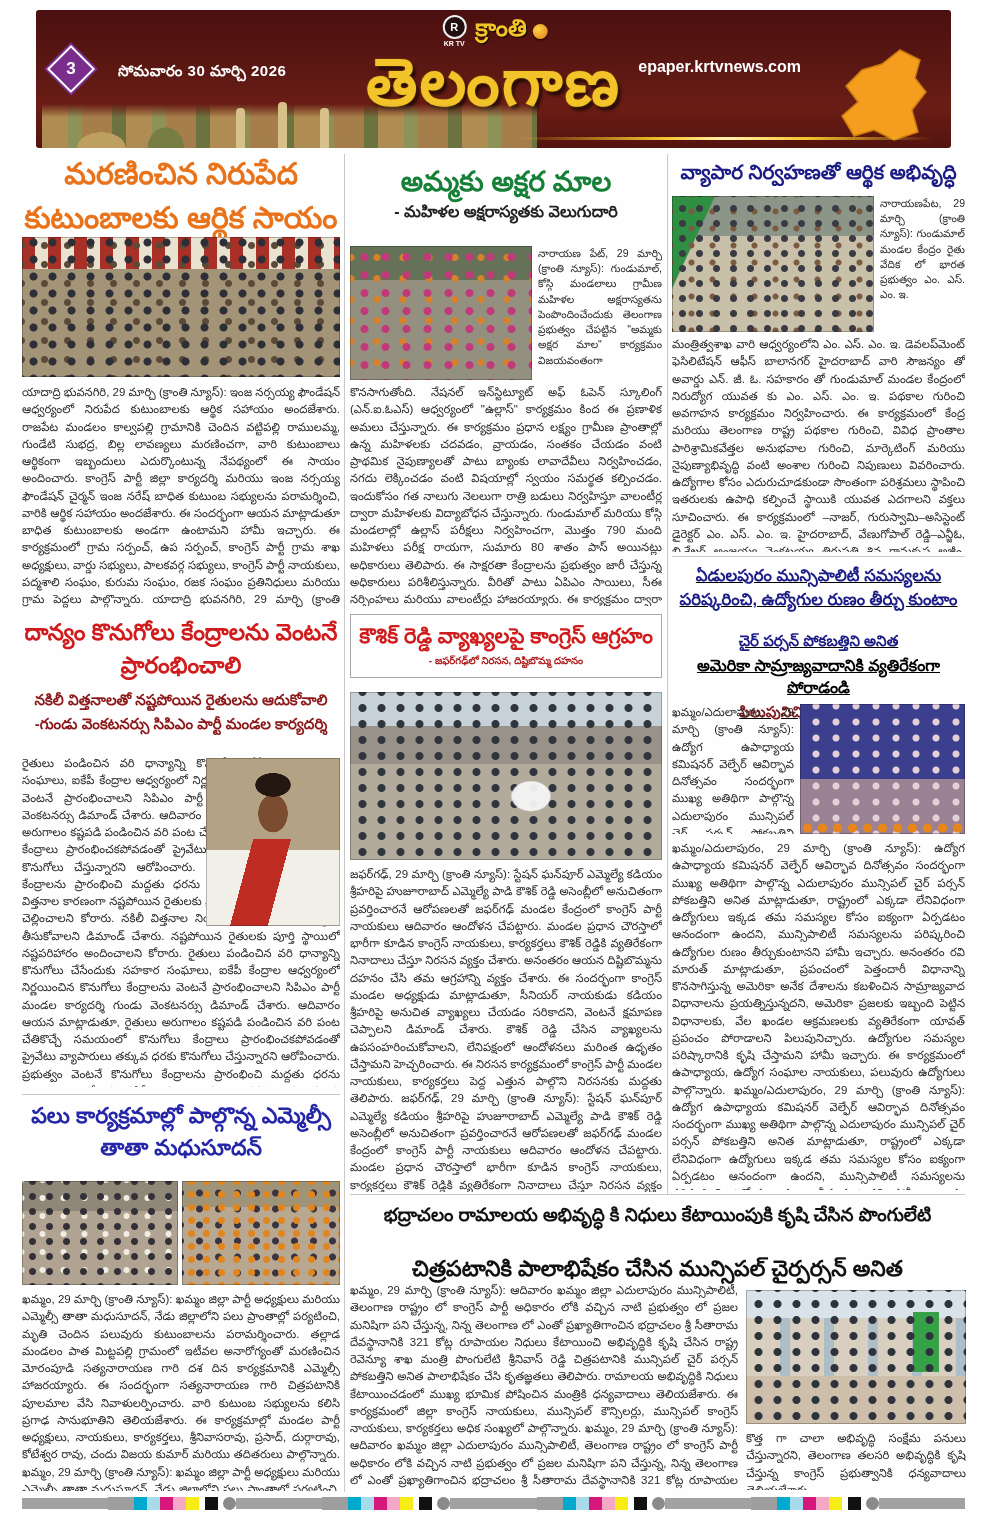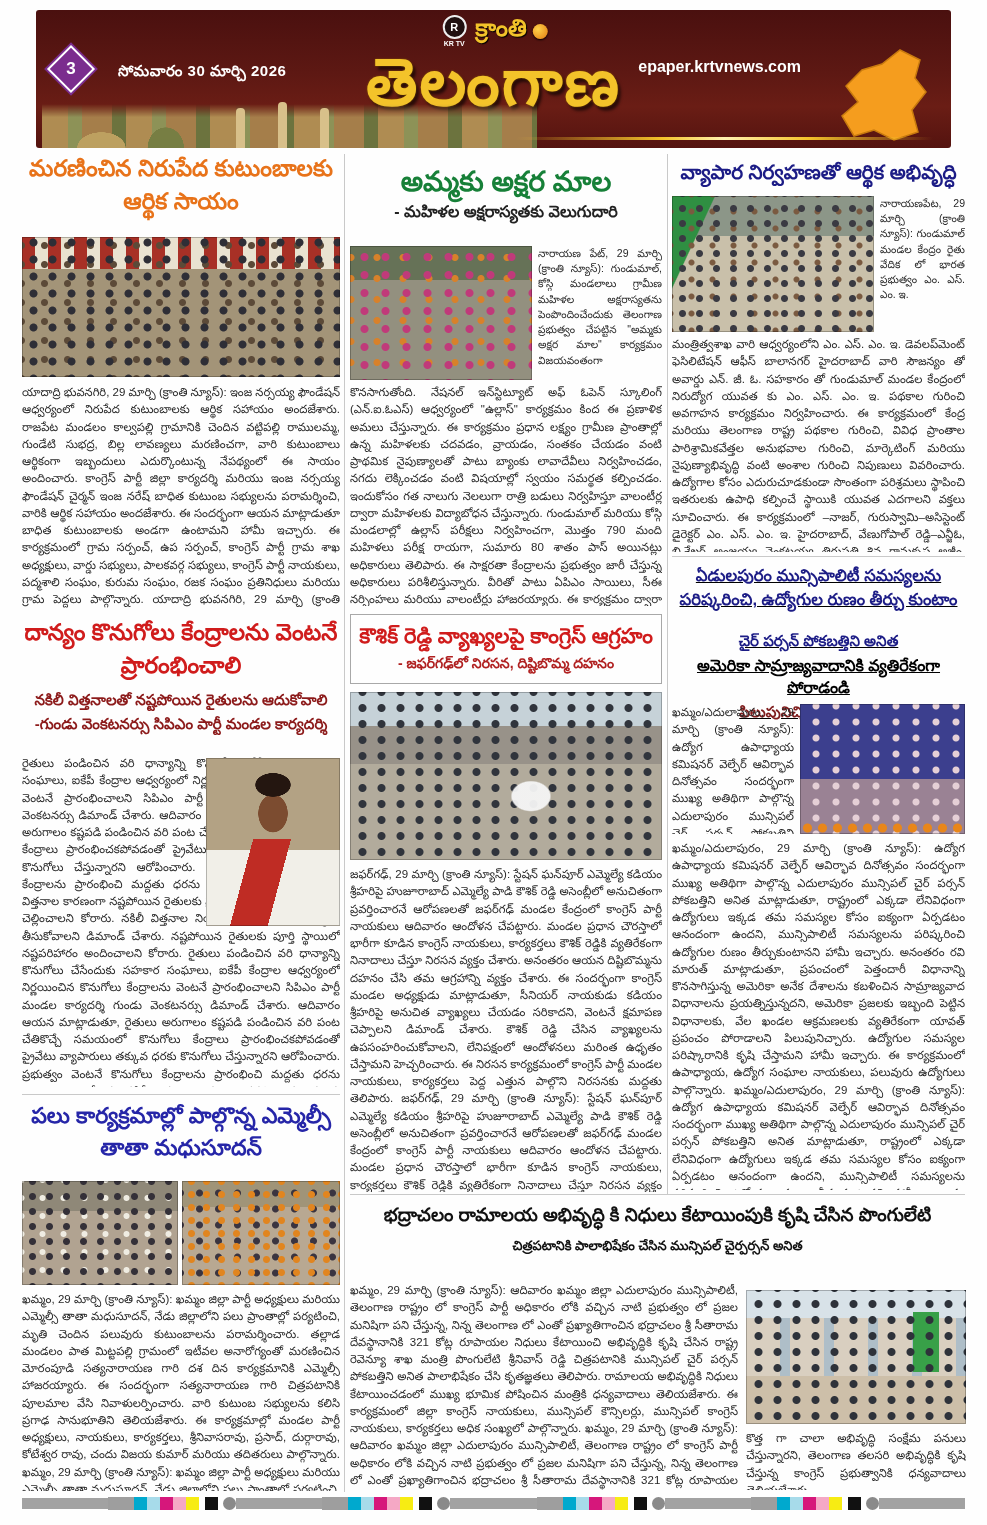--- a/index.html
+++ b/index.html
@@ -158,21 +158,21 @@
     <div class="goldline"></div>
   </div>
 
   <div class="abs vrule" style="left:344px;top:154px;height:1338px;"></div>
   <div class="abs vrule" style="left:667px;top:154px;height:1040px;"></div>
   <div class="abs hrule" style="left:22px;top:1094px;width:318px;"></div>
   <div class="abs hrule" style="left:672px;top:556px;width:293px;"></div>
   <div class="abs hrule" style="left:350px;top:1194px;width:615px;"></div>
 
   <div class="abs" style="left:22px;top:152px;width:318px;">
-    <div class="headline" style="font-size:23px;color:#e8731a;">మరణించిన నిరుపేద కుటుంబాలకు ఆర్థిక సాయం</div>
+    <div class="headline" style="font-size:30px;color:#e8731a;">మరణించిన నిరుపేద కుటుంబాలకు ఆర్థిక సాయం</div>
   </div>
   <div class="abs photo photo-tent" style="left:22px;top:237px;width:318px;height:140px;"></div>
   <div class="abs body-text" style="left:22px;top:384px;width:318px;height:224px;">యాదాద్రి భువనగిరి, 29 మార్చి (క్రాంతి న్యూస్): ఇంజ నర్సయ్య ఫౌండేషన్ ఆధ్వర్యంలో నిరుపేద కుటుంబాలకు ఆర్థిక సహాయం అందజేశారు. రాజపేట మండలం కాల్వపల్లి గ్రామానికి చెందిన వట్టిపల్లి రాములమ్మ, గుండేటి సుభద్ర, బిల్ల లావణ్యలు మరణించగా, వారి కుటుంబాలు ఆర్థికంగా ఇబ్బందులు ఎదుర్కొంటున్న నేపథ్యంలో ఈ సాయం అందించారు. కాంగ్రెస్ పార్టీ జిల్లా కార్యదర్శి మరియు ఇంజ నర్సయ్య ఫౌండేషన్ చైర్మన్ ఇంజ నరేష్ బాధిత కుటుంబ సభ్యులను పరామర్శించి, వారికి ఆర్థిక సహాయం అందజేశారు. ఈ సందర్భంగా ఆయన మాట్లాడుతూ బాధిత కుటుంబాలకు అండగా ఉంటామని హామీ ఇచ్చారు. ఈ కార్యక్రమంలో గ్రామ సర్పంచ్, ఉప సర్పంచ్, కాంగ్రెస్ పార్టీ గ్రామ శాఖ అధ్యక్షులు, వార్డు సభ్యులు, పాలకవర్గ సభ్యులు, కాంగ్రెస్ పార్టీ నాయకులు, పద్మశాలి సంఘం, కురుమ సంఘం, రజక సంఘం ప్రతినిధులు మరియు గ్రామ పెద్దలు పాల్గొన్నారు. యాదాద్రి భువనగిరి, 29 మార్చి (క్రాంతి న్యూస్): ఇంజ నర్సయ్య ఫౌండేషన్ ఆధ్వర్యంలో నిరుపేద కుటుంబాలకు ఆర్థిక సహాయం అందజేశారు. రాజపేట మండలం కాల్వపల్లి గ్రామానికి చెందిన వట్టిపల్లి రాములమ్మ, గుండేటి సుభద్ర, బిల్ల లావణ్యలు మరణించగా, వారి కుటుంబాలు ఆర్థికంగా ఇబ్బందులు ఎదుర్కొంటున్న నేపథ్యంలో ఈ సాయం అందించారు. కాంగ్రెస్ పార్టీ జిల్లా కార్యదర్శి మరియు ఇంజ నర్సయ్య ఫౌండేషన్ చైర్మన్ ఇంజ నరేష్ బాధిత కుటుంబ సభ్యులను పరామర్శించి, వారికి ఆర్థిక సహాయం అందజేశారు. ఈ సందర్భంగా ఆయన మాట్లాడుతూ బాధిత కుటుంబాలకు అండగా ఉంటామని హామీ ఇచ్చారు. ఈ కార్యక్రమంలో గ్రామ సర్పంచ్, ఉప సర్పంచ్, కాంగ్రెస్ పార్టీ గ్రామ శాఖ అధ్యక్షులు, వార్డు సభ్యులు, పాలకవర్గ సభ్యులు, కాంగ్రెస్ పార్టీ నాయకులు, పద్మశాలి సంఘం, కురుమ సంఘం, రజక సంఘం ప్రతినిధులు మరియు గ్రామ పెద్దలు పాల్గొన్నారు.</div>
 
   <div class="abs" style="left:22px;top:616px;width:318px;">
     <div class="headline" style="font-size:23px;color:#d01c1c;">దాన్యం కొనుగోలు కేంద్రాలను వెంటనే ప్రారంభించాలి</div>
     <div class="subhead" style="font-size:15px;color:#8c1a1a;margin-top:8px;">నకిలీ విత్తనాలతో నష్టపోయిన రైతులను ఆదుకోవాలి</div>
     <div class="subhead" style="font-size:15px;color:#8c1a1a;margin-top:3px;">-గుండు వెంకటనర్సు సిపిఎం పార్టీ మండల కార్యదర్శి</div>
   </div>
   <div class="abs body-text" style="left:22px;top:755px;width:318px;height:332px;">రైతులు పండించిన వరి ధాన్యాన్ని కొనుగోలు చేసేందుకు సహకార సంఘాలు, ఐకేపీ కేంద్రాల ఆధ్వర్యంలో నిర్ణయించిన కొనుగోలు కేంద్రాలను వెంటనే ప్రారంభించాలని సిపిఎం పార్టీ మండల కార్యదర్శి గుండు వెంకటనర్సు డిమాండ్ చేశారు. ఆదివారం ఆయన మాట్లాడుతూ, రైతులు అరుగాలం కష్టపడి పండించిన వరి పంట చేతికొచ్చే సమయంలో కొనుగోలు కేంద్రాలు ప్రారంభించకపోవడంతో ప్రైవేటు వ్యాపారులు తక్కువ ధరకు కొనుగోలు చేస్తున్నారని ఆరోపించారు. ప్రభుత్వం వెంటనే కొనుగోలు కేంద్రాలను ప్రారంభించి మద్దతు ధరను అందించాలని కోరారు. నకిలీ విత్తనాల కారణంగా నష్టపోయిన రైతులకు ప్రభుత్వం వెంటనే నష్టపరిహారం చెల్లించాలని కోరారు. నకిలీ విత్తనాల నియంత్రణకు కఠినమైన చర్యలు తీసుకోవాలని డిమాండ్ చేశారు. నష్టపోయిన రైతులకు పూర్తి స్థాయిలో నష్టపరిహారం అందించాలని కోరారు. రైతులు పండించిన వరి ధాన్యాన్ని కొనుగోలు చేసేందుకు సహకార సంఘాలు, ఐకేపీ కేంద్రాల ఆధ్వర్యంలో నిర్ణయించిన కొనుగోలు కేంద్రాలను వెంటనే ప్రారంభించాలని సిపిఎం పార్టీ మండల కార్యదర్శి గుండు వెంకటనర్సు డిమాండ్ చేశారు. ఆదివారం ఆయన మాట్లాడుతూ, రైతులు అరుగాలం కష్టపడి పండించిన వరి పంట చేతికొచ్చే సమయంలో కొనుగోలు కేంద్రాలు ప్రారంభించకపోవడంతో ప్రైవేటు వ్యాపారులు తక్కువ ధరకు కొనుగోలు చేస్తున్నారని ఆరోపించారు. ప్రభుత్వం వెంటనే కొనుగోలు కేంద్రాలను ప్రారంభించి మద్దతు ధరను అందించాలని కోరారు. నకిలీ విత్తనాల కారణంగా నష్టపోయిన రైతులకు ప్రభుత్వం వెంటనే నష్టపరిహారం చెల్లించాలని కోరారు. నకిలీ విత్తనాల నియంత్రణకు కఠినమైన చర్యలు తీసుకోవాలని డిమాండ్ చేశారు. నష్టపోయిన రైతులకు పూర్తి స్థాయిలో నష్టపరిహారం అందించాలని కోరారు.</div>
@@ -188,21 +188,21 @@
   <div class="abs" style="left:350px;top:162px;width:312px;">
     <div class="headline" style="font-size:28px;color:#178038;">అమ్మకు అక్షర మాల</div>
     <div class="subhead" style="font-size:16px;color:#222;margin-top:0;">- మహిళల అక్షరాస్యతకు వెలుగుదారి</div>
   </div>
   <div class="abs photo photo-class" style="left:350px;top:246px;width:182px;height:134px;"></div>
   <div class="abs body-text small-text" style="left:538px;top:246px;width:124px;height:134px;">నారాయణ పేట్, 29 మార్చి (క్రాంతి న్యూస్): గుండుమాల్, కోస్గి మండలాలు గ్రామీణ మహిళల అక్షరాస్యతను పెంపొందించేందుకు తెలంగాణ ప్రభుత్వం చేపట్టిన "అమ్మకు అక్షర మాల" కార్యక్రమం విజయవంతంగా</div>
   <div class="abs body-text" style="left:350px;top:384px;width:312px;height:222px;">కొనసాగుతోంది. నేషనల్ ఇన్‌స్టిట్యూట్ అఫ్ ఓపెన్ స్కూలింగ్ (ఎన్.ఐ.ఓఎస్) ఆధ్వర్యంలో "ఉల్లాస్" కార్యక్రమం కింద ఈ ప్రణాళిక అమలు చేస్తున్నారు. ఈ కార్యక్రమం ప్రధాన లక్ష్యం గ్రామీణ ప్రాంతాల్లో ఉన్న మహిళలకు చదవడం, వ్రాయడం, సంతకం చేయడం వంటి ప్రాథమిక నైపుణ్యాలతో పాటు బ్యాంకు లావాదేవీలు నిర్వహించడం, నగదు లెక్కించడం వంటి విషయాల్లో స్వయం సమర్థత కల్పించడం. ఇందుకోసం గత నాలుగు నెలలుగా రాత్రి బడులు నిర్వహిస్తూ వాలంటీర్ల ద్వారా మహిళలకు విద్యాబోధన చేస్తున్నారు. గుండుమాల్ మరియు కోస్గి మండలాల్లో ఉల్లాస్ పరీక్షలు నిర్వహించగా, మొత్తం 790 మంది మహిళలు పరీక్ష రాయగా, సుమారు 80 శాతం పాస్ అయినట్లు అధికారులు తెలిపారు. ఈ సాక్షరతా కేంద్రాలను ప్రభుత్వం జారీ చేస్తున్న అధికారులు పరిశీలిస్తున్నారు. వీరితో పాటు ఏపిఎం సాయిలు, సీఈ నర్సింహలు మరియు వాలంటీర్లు హాజరయ్యారు. ఈ కార్యక్రమం ద్వారా గ్రామీణ మహిళల స్వయం ఆధారతంతో ఎదగడమే లక్ష్యంగా ప్రభుత్వం కృషి చేస్తోంది.</div>
 
   <div class="abs" style="left:350px;top:614px;width:310px;border:1px solid #a8a8a8;padding:6px 0 8px;">
     <div class="headline" style="font-size:21px;color:#d01c1c;">కౌశిక్ రెడ్డి వ్యాఖ్యలపై కాంగ్రెస్ ఆగ్రహం</div>
-    <div class="subhead" style="font-size:14px;color:#b02020;margin-top:4px;">- జఫర్‌గఢ్‌లో నిరసన, దిష్టిబొమ్మ దహనం</div>
+    <div class="subhead" style="font-size:10px;color:#b02020;margin-top:4px;">- జఫర్‌గఢ్‌లో నిరసన, దిష్టిబొమ్మ దహనం</div>
   </div>
   <div class="abs photo photo-protest" style="left:350px;top:692px;width:312px;height:168px;"></div>
   <div class="abs body-text" style="left:350px;top:866px;width:312px;height:326px;">జఫర్‌గఢ్, 29 మార్చి (క్రాంతి న్యూస్): స్టేషన్ ఘన్‌పూర్ ఎమ్మెల్యే కడియం శ్రీహరిపై హుజూరాబాద్ ఎమ్మెల్యే పాడి కౌశిక్ రెడ్డి అసెంబ్లీలో అనుచితంగా ప్రవర్తించారనే ఆరోపణలతో జఫర్‌గఢ్ మండల కేంద్రంలో కాంగ్రెస్ పార్టీ నాయకులు ఆదివారం ఆందోళన చేపట్టారు. మండల ప్రధాన చౌరస్తాలో భారీగా కూడిన కాంగ్రెస్ నాయకులు, కార్యకర్తలు కౌశిక్ రెడ్డికి వ్యతిరేకంగా నినాదాలు చేస్తూ నిరసన వ్యక్తం చేశారు. అనంతరం ఆయన దిష్టిబొమ్మను దహనం చేసి తమ ఆగ్రహాన్ని వ్యక్తం చేశారు. ఈ సందర్భంగా కాంగ్రెస్ మండల అధ్యక్షుడు మాట్లాడుతూ, సీనియర్ నాయకుడు కడియం శ్రీహరిపై అనుచిత వ్యాఖ్యలు చేయడం సరికాదని, వెంటనే క్షమాపణ చెప్పాలని డిమాండ్ చేశారు. కౌశిక్ రెడ్డి చేసిన వ్యాఖ్యలను ఉపసంహరించుకోవాలని, లేనిపక్షంలో ఆందోళనలు మరింత ఉధృతం చేస్తామని హెచ్చరించారు. ఈ నిరసన కార్యక్రమంలో కాంగ్రెస్ పార్టీ మండల నాయకులు, కార్యకర్తలు పెద్ద ఎత్తున పాల్గొని నిరసనకు మద్దతు తెలిపారు. జఫర్‌గఢ్, 29 మార్చి (క్రాంతి న్యూస్): స్టేషన్ ఘన్‌పూర్ ఎమ్మెల్యే కడియం శ్రీహరిపై హుజూరాబాద్ ఎమ్మెల్యే పాడి కౌశిక్ రెడ్డి అసెంబ్లీలో అనుచితంగా ప్రవర్తించారనే ఆరోపణలతో జఫర్‌గఢ్ మండల కేంద్రంలో కాంగ్రెస్ పార్టీ నాయకులు ఆదివారం ఆందోళన చేపట్టారు. మండల ప్రధాన చౌరస్తాలో భారీగా కూడిన కాంగ్రెస్ నాయకులు, కార్యకర్తలు కౌశిక్ రెడ్డికి వ్యతిరేకంగా నినాదాలు చేస్తూ నిరసన వ్యక్తం చేశారు. అనంతరం ఆయన దిష్టిబొమ్మను దహనం చేసి తమ ఆగ్రహాన్ని వ్యక్తం చేశారు. ఈ సందర్భంగా కాంగ్రెస్ మండల అధ్యక్షుడు మాట్లాడుతూ, సీనియర్ నాయకుడు కడియం శ్రీహరిపై అనుచిత వ్యాఖ్యలు చేయడం సరికాదని, వెంటనే క్షమాపణ చెప్పాలని డిమాండ్ చేశారు. కౌశిక్ రెడ్డి చేసిన వ్యాఖ్యలను ఉపసంహరించుకోవాలని, లేనిపక్షంలో ఆందోళనలు మరింత ఉధృతం చేస్తామని హెచ్చరించారు. ఈ నిరసన కార్యక్రమంలో కాంగ్రెస్ పార్టీ మండల నాయకులు, కార్యకర్తలు పెద్ద ఎత్తున పాల్గొని నిరసనకు మద్దతు తెలిపారు.</div>
 
   <div class="abs" style="left:672px;top:158px;width:293px;">
     <div class="headline" style="font-size:20px;color:#1c1c86;">వ్యాపార నిర్వహణతో ఆర్థిక అభివృద్ధి</div>
   </div>
   <div class="abs photo photo-meeting" style="left:672px;top:196px;width:202px;height:136px;"></div>
   <div class="abs body-text small-text" style="left:880px;top:196px;width:85px;height:136px;">నారాయణపేట, 29 మార్చి (క్రాంతి న్యూస్): గుండుమాల్ మండల కేంద్రం రైతు వేదిక లో భారత ప్రభుత్వం ఎం. ఎస్. ఎం. ఇ.</div>
   <div class="abs body-text" style="left:672px;top:336px;width:293px;height:216px;">మంత్రిత్వశాఖ వారి ఆధ్వర్యంలోని ఎం. ఎస్. ఎం. ఇ. డెవలప్‌మెంట్ ఫెసిలిటేషన్ ఆఫీస్ బాలానగర్ హైదరాబాద్ వారి సౌజన్యం తో అవార్డు ఎన్. జీ. ఓ. సహకారం తో గుండుమాల్ మండల కేంద్రంలో నిరుద్యోగ యువత కు ఎం. ఎస్. ఎం. ఇ. పథకాల గురించి అవగాహన కార్యక్రమం నిర్వహించారు. ఈ కార్యక్రమంలో కేంద్ర మరియు తెలంగాణ రాష్ట్ర పథకాల గురించి, వివిధ ప్రాంతాల పారిశ్రామికవేత్తల అనుభవాల గురించి, మార్కెటింగ్ మరియు నైపుణ్యాభివృద్ధి వంటి అంశాల గురించి నిపుణులు వివరించారు. ఉద్యోగాల కోసం ఎదురుచూడకుండా సొంతంగా పరిశ్రమలు స్థాపించి ఇతరులకు ఉపాధి కల్పించే స్థాయికి యువత ఎదగాలని వక్తలు సూచించారు. ఈ కార్యక్రమంలో –నాజర్, గురుస్వామి–అసిస్టెంట్ డైరెక్టర్ ఎం. ఎస్. ఎం. ఇ. హైదరాబాద్, వేణుగోపాల్ రెడ్డి–ఎన్జీఓ, బి.శేఖర్, అంజయ్య, వెంకటయ్య, తిరుపతి, శివ, రామకృష్ణ, అజీం, పార్థసారథి రెడ్డి, కొండయ్య, రాజా, సురేష్ వివిధ గ్రామాల నుండి యువత పాల్గొన్నారు.</div>
@@ -213,21 +213,21 @@
     <div class="subhead" style="font-size:15px;color:#1c1c86;margin-top:20px;">చైర్ పర్సన్ పోకబత్తిని అనిత</div>
     <div class="subhead" style="font-size:16px;color:#000000;margin-top:4px;">అమెరికా సామ్రాజ్యవాదానికి వ్యతిరేకంగా పోరాడండి</div>
     <div class="subhead" style="font-size:15px;color:#7f1d1d;margin-top:2px;">పిలుపునిచ్చిన రవి మారుత్.</div>
   </div>
   <div class="abs photo photo-stage" style="left:800px;top:704px;width:165px;height:130px;"></div>
   <div class="abs body-text" style="left:672px;top:704px;width:122px;height:130px;">ఖమ్మం/ఎదులాపురం, 29 మార్చి (క్రాంతి న్యూస్): ఉద్యోగ ఉపాధ్యాయ కమిషనర్ వెల్ఫేర్ ఆవిర్భావ దినోత్సవం సందర్భంగా ముఖ్య అతిథిగా పాల్గొన్న ఎదులాపురం మున్సిపల్ చైర్ పర్సన్ పోకబత్తిని అనిత మాట్లాడుతూ, రాష్ట్రంలో ఎక్కడా లేనివిధంగా ఉద్యోగులు ఇక్కడ తమ సమస్యల కోసం ఐక్యంగా ఏర్పడటం ఆనందంగా ఉందని, మున్సిపాలిటీ సమస్యలను పరిష్కరించి ఉద్యోగుల రుణం తీర్చుకుంటానని హామీ ఇచ్చారు. అనంతరం రవి మారుత్ మాట్లాడుతూ, ప్రపంచంలో పెత్తందారీ విధానాన్ని కొనసాగిస్తున్న అమెరికా అనేక దేశాలను కబళించిన సామ్రాజ్యవాద విధానాలను ప్రయత్నిస్తున్నదని, అమెరికా ప్రజలకు ఇబ్బంది పెట్టిన విధానాలకు, వేల ఖండల ఆక్రమణలకు వ్యతిరేకంగా యావత్ ప్రపంచం పోరాడాలని పిలుపునిచ్చారు. ఉద్యోగుల సమస్యల పరిష్కారానికి కృషి చేస్తామని హామీ ఇచ్చారు. ఈ కార్యక్రమంలో ఉపాధ్యాయ, ఉద్యోగ సంఘాల నాయకులు, పలువురు ఉద్యోగులు పాల్గొన్నారు.</div>
   <div class="abs body-text" style="left:672px;top:840px;width:293px;height:350px;">ఖమ్మం/ఎదులాపురం, 29 మార్చి (క్రాంతి న్యూస్): ఉద్యోగ ఉపాధ్యాయ కమిషనర్ వెల్ఫేర్ ఆవిర్భావ దినోత్సవం సందర్భంగా ముఖ్య అతిథిగా పాల్గొన్న ఎదులాపురం మున్సిపల్ చైర్ పర్సన్ పోకబత్తిని అనిత మాట్లాడుతూ, రాష్ట్రంలో ఎక్కడా లేనివిధంగా ఉద్యోగులు ఇక్కడ తమ సమస్యల కోసం ఐక్యంగా ఏర్పడటం ఆనందంగా ఉందని, మున్సిపాలిటీ సమస్యలను పరిష్కరించి ఉద్యోగుల రుణం తీర్చుకుంటానని హామీ ఇచ్చారు. అనంతరం రవి మారుత్ మాట్లాడుతూ, ప్రపంచంలో పెత్తందారీ విధానాన్ని కొనసాగిస్తున్న అమెరికా అనేక దేశాలను కబళించిన సామ్రాజ్యవాద విధానాలను ప్రయత్నిస్తున్నదని, అమెరికా ప్రజలకు ఇబ్బంది పెట్టిన విధానాలకు, వేల ఖండల ఆక్రమణలకు వ్యతిరేకంగా యావత్ ప్రపంచం పోరాడాలని పిలుపునిచ్చారు. ఉద్యోగుల సమస్యల పరిష్కారానికి కృషి చేస్తామని హామీ ఇచ్చారు. ఈ కార్యక్రమంలో ఉపాధ్యాయ, ఉద్యోగ సంఘాల నాయకులు, పలువురు ఉద్యోగులు పాల్గొన్నారు. ఖమ్మం/ఎదులాపురం, 29 మార్చి (క్రాంతి న్యూస్): ఉద్యోగ ఉపాధ్యాయ కమిషనర్ వెల్ఫేర్ ఆవిర్భావ దినోత్సవం సందర్భంగా ముఖ్య అతిథిగా పాల్గొన్న ఎదులాపురం మున్సిపల్ చైర్ పర్సన్ పోకబత్తిని అనిత మాట్లాడుతూ, రాష్ట్రంలో ఎక్కడా లేనివిధంగా ఉద్యోగులు ఇక్కడ తమ సమస్యల కోసం ఐక్యంగా ఏర్పడటం ఆనందంగా ఉందని, మున్సిపాలిటీ సమస్యలను పరిష్కరించి ఉద్యోగుల రుణం తీర్చుకుంటానని హామీ ఇచ్చారు. అనంతరం రవి మారుత్ మాట్లాడుతూ, ప్రపంచంలో పెత్తందారీ విధానాన్ని కొనసాగిస్తున్న అమెరికా అనేక దేశాలను కబళించిన సామ్రాజ్యవాద విధానాలను ప్రయత్నిస్తున్నదని, అమెరికా ప్రజలకు ఇబ్బంది పెట్టిన విధానాలకు, వేల ఖండల ఆక్రమణలకు వ్యతిరేకంగా యావత్ ప్రపంచం పోరాడాలని పిలుపునిచ్చారు. ఉద్యోగుల సమస్యల పరిష్కారానికి కృషి చేస్తామని హామీ ఇచ్చారు. ఈ కార్యక్రమంలో ఉపాధ్యాయ, ఉద్యోగ సంఘాల నాయకులు, పలువురు ఉద్యోగులు పాల్గొన్నారు.</div>
 
   <div class="abs" style="left:350px;top:1202px;width:615px;">
     <div class="headline" style="font-size:18.5px;color:#111;">భద్రాచలం రామాలయ అభివృద్ధి కి నిధులు కేటాయింపుకి కృషి చేసిన పొంగులేటి</div>
-    <div class="headline" style="font-size:13px;color:#111;margin-top:8px;">చిత్రపటానికి పాలాభిషేకం చేసిన మున్సిపల్ చైర్పర్సన్ అనిత</div>
+    <div class="headline" style="font-size:22px;color:#111;margin-top:24px;">చిత్రపటానికి పాలాభిషేకం చేసిన మున్సిపల్ చైర్పర్సన్ అనిత</div>
   </div>
   <div class="abs body-text" style="left:350px;top:1282px;width:388px;height:208px;">ఖమ్మం, 29 మార్చి (క్రాంతి న్యూస్): ఆదివారం ఖమ్మం జిల్లా ఎదులాపురం మున్సిపాలిటీ, తెలంగాణ రాష్ట్రం లో కాంగ్రెస్ పార్టీ అధికారం లోకి వచ్చిన నాటి ప్రభుత్వం లో ప్రజల మనిషిగా పని చేస్తున్న, నిన్న తెలంగాణ లో ఎంతో ప్రఖ్యాతిగాంచిన భద్రాచలం శ్రీ సీతారామ దేవస్థానానికి 321 కోట్ల రూపాయల నిధులు కేటాయించి అభివృద్ధికి కృషి చేసిన రాష్ట్ర రెవెన్యూ శాఖ మంత్రి పొంగులేటి శ్రీనివాస్ రెడ్డి చిత్రపటానికి మున్సిపల్ చైర్ పర్సన్ పోకబత్తిని అనిత పాలాభిషేకం చేసి కృతజ్ఞతలు తెలిపారు. రామాలయ అభివృద్ధికి నిధులు కేటాయించడంలో ముఖ్య భూమిక పోషించిన మంత్రికి ధన్యవాదాలు తెలియజేశారు. ఈ కార్యక్రమంలో జిల్లా కాంగ్రెస్ నాయకులు, మున్సిపల్ కౌన్సిలర్లు, మున్సిపల్ కాంగ్రెస్ నాయకులు, కార్యకర్తలు అధిక సంఖ్యలో పాల్గొన్నారు. ఖమ్మం, 29 మార్చి (క్రాంతి న్యూస్): ఆదివారం ఖమ్మం జిల్లా ఎదులాపురం మున్సిపాలిటీ, తెలంగాణ రాష్ట్రం లో కాంగ్రెస్ పార్టీ అధికారం లోకి వచ్చిన నాటి ప్రభుత్వం లో ప్రజల మనిషిగా పని చేస్తున్న, నిన్న తెలంగాణ లో ఎంతో ప్రఖ్యాతిగాంచిన భద్రాచలం శ్రీ సీతారామ దేవస్థానానికి 321 కోట్ల రూపాయల నిధులు కేటాయించి అభివృద్ధికి కృషి చేసిన రాష్ట్ర రెవెన్యూ శాఖ మంత్రి పొంగులేటి శ్రీనివాస్ రెడ్డి చిత్రపటానికి మున్సిపల్ చైర్ పర్సన్ పోకబత్తిని అనిత పాలాభిషేకం చేసి కృతజ్ఞతలు తెలిపారు. రామాలయ అభివృద్ధికి నిధులు కేటాయించడంలో ముఖ్య భూమిక పోషించిన మంత్రికి ధన్యవాదాలు తెలియజేశారు. ఈ కార్యక్రమంలో జిల్లా కాంగ్రెస్ నాయకులు, మున్సిపల్ కౌన్సిలర్లు, మున్సిపల్ కాంగ్రెస్ నాయకులు, కార్యకర్తలు అధిక సంఖ్యలో పాల్గొన్నారు.</div>
   <div class="abs photo photo-town" style="left:746px;top:1290px;width:220px;height:134px;"></div>
   <div class="abs body-text" style="left:746px;top:1430px;width:220px;height:60px;">కొత్త గా చాలా అభివృద్ధి సంక్షేమ పనులు చేస్తున్నారని, తెలంగాణ తలసరి అభివృద్ధికి కృషి చేస్తున్న కాంగ్రెస్ ప్రభుత్వానికి ధన్యవాదాలు తెలియజేశారు.</div>
 
   <div class="abs printbar" id="printbar">
       <span class="stretch"></span>
       <span class="seg" style="width: 26px; background: rgb(158, 158, 158);"></span>
       <span class="seg" style="width: 13px; background: rgb(0, 169, 206);"></span>
       <span class="seg" style="width: 13px; background: rgb(167, 219, 234);"></span>

